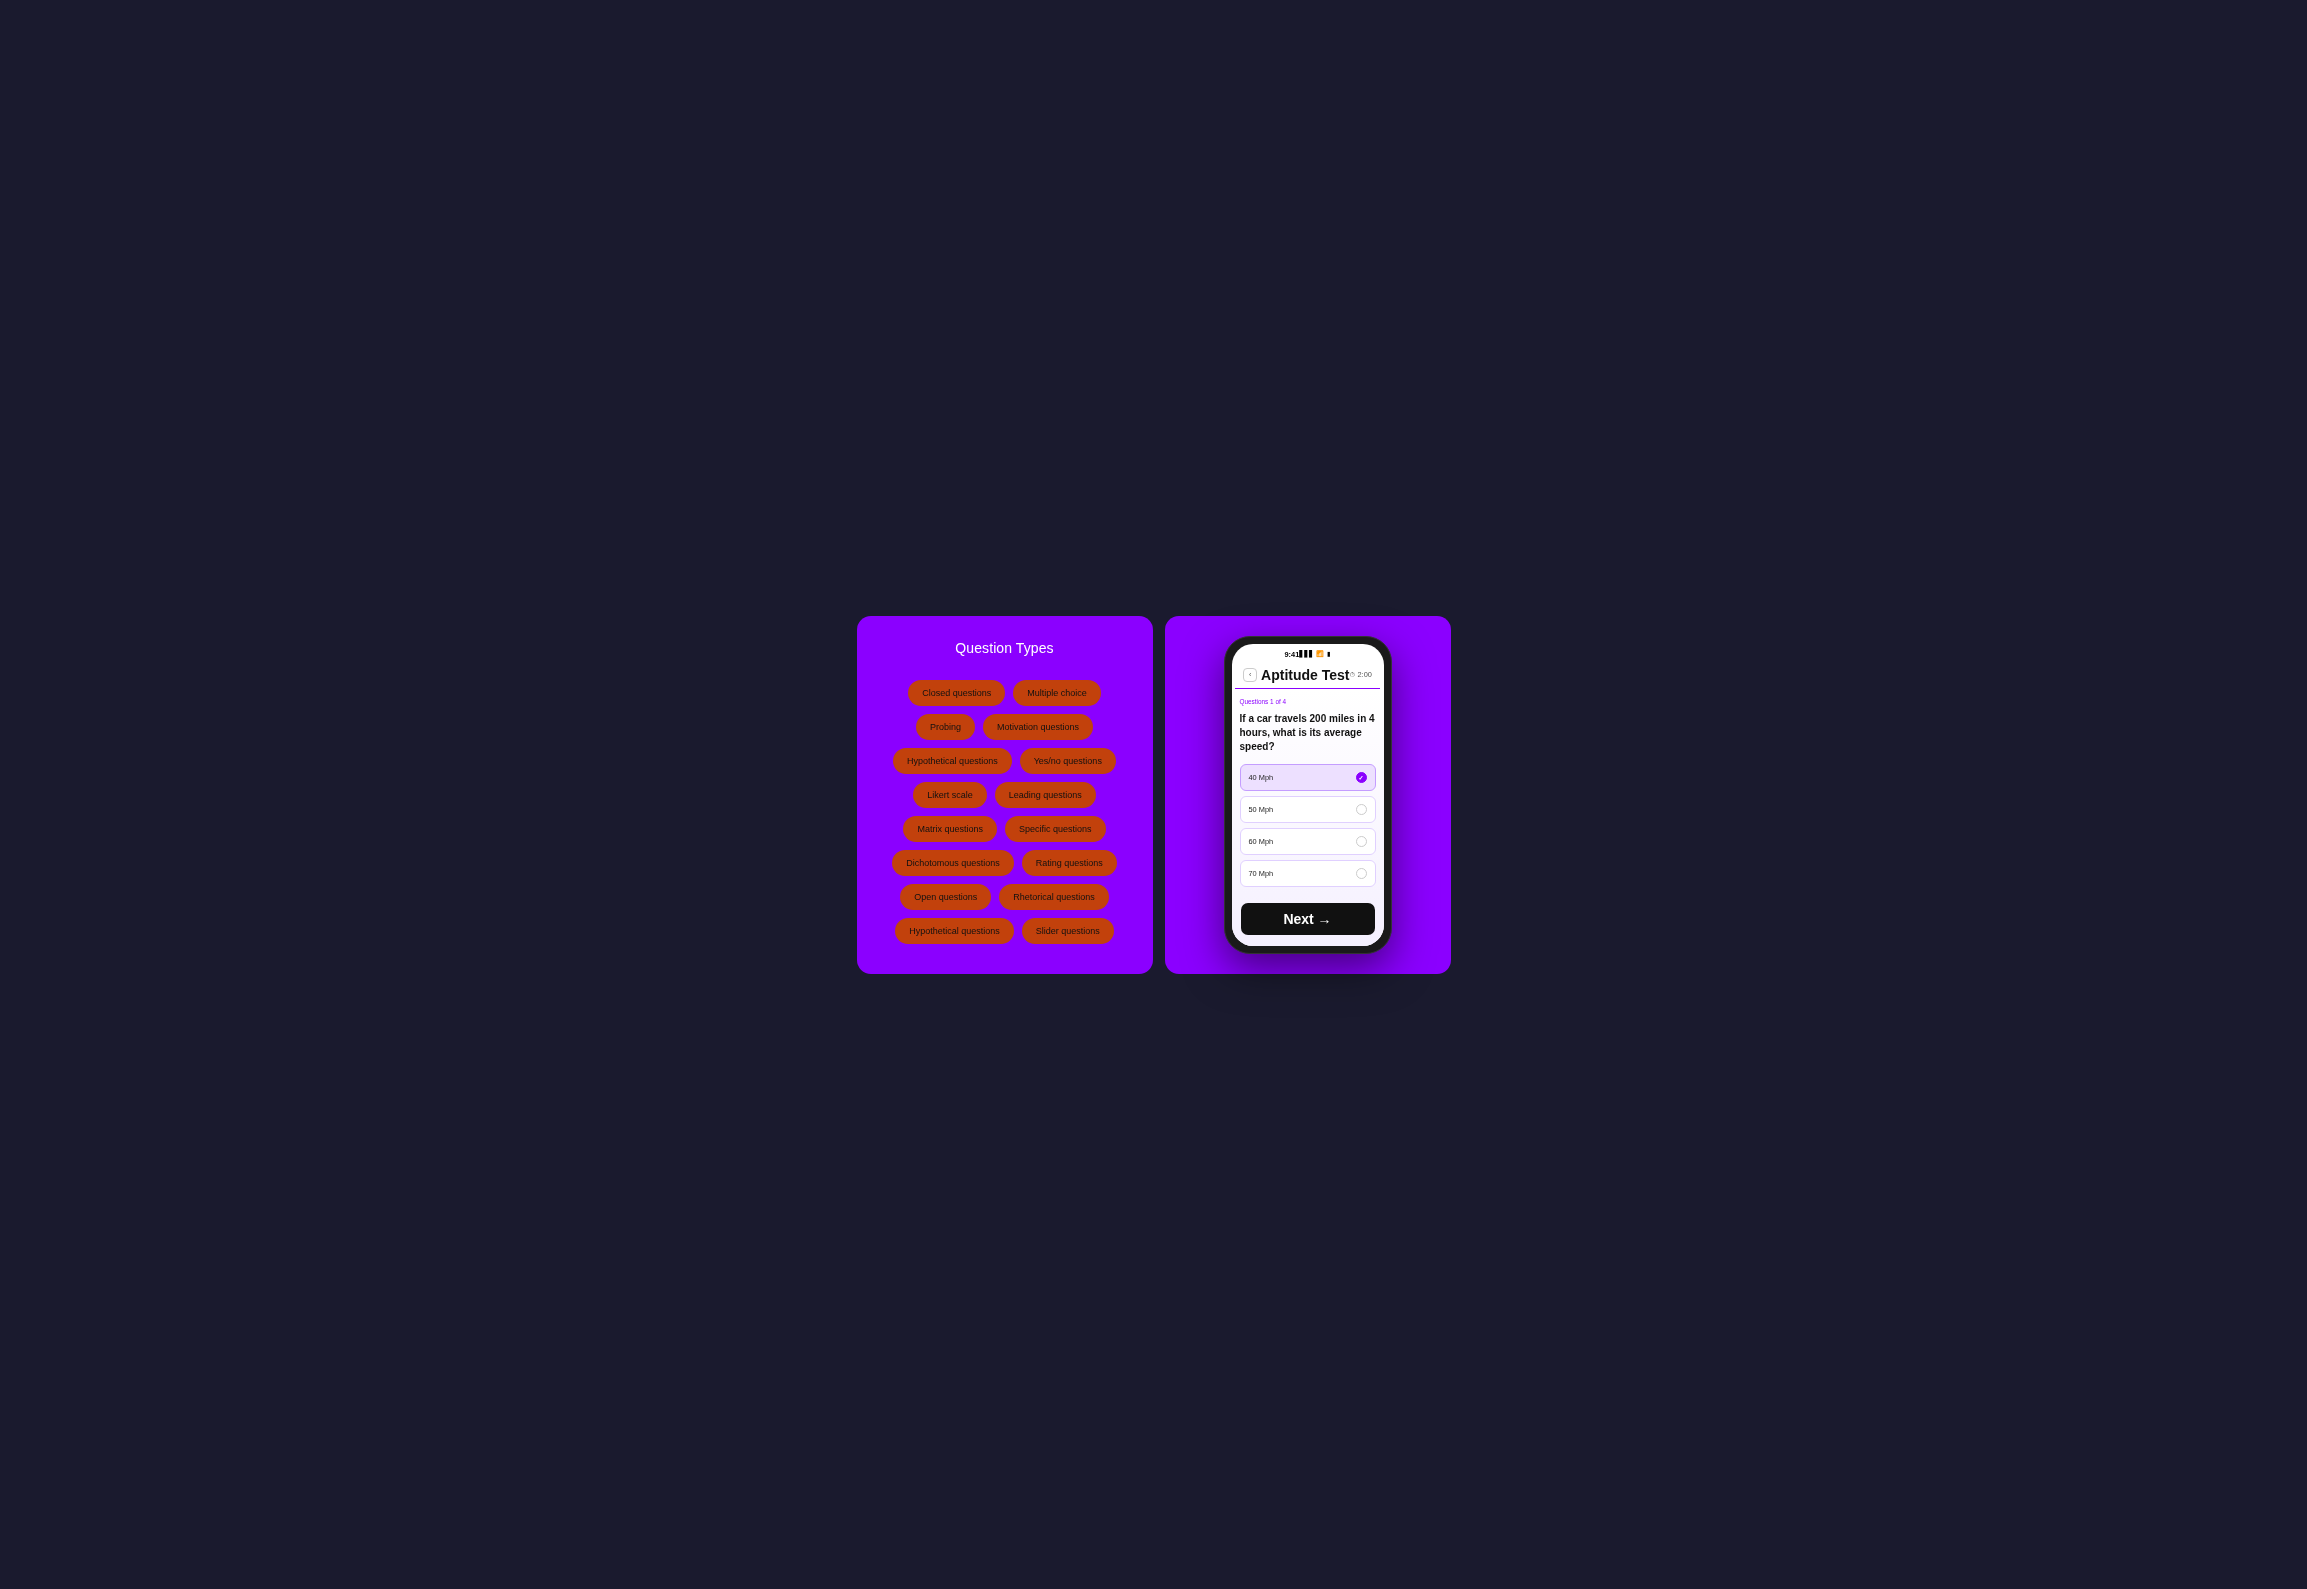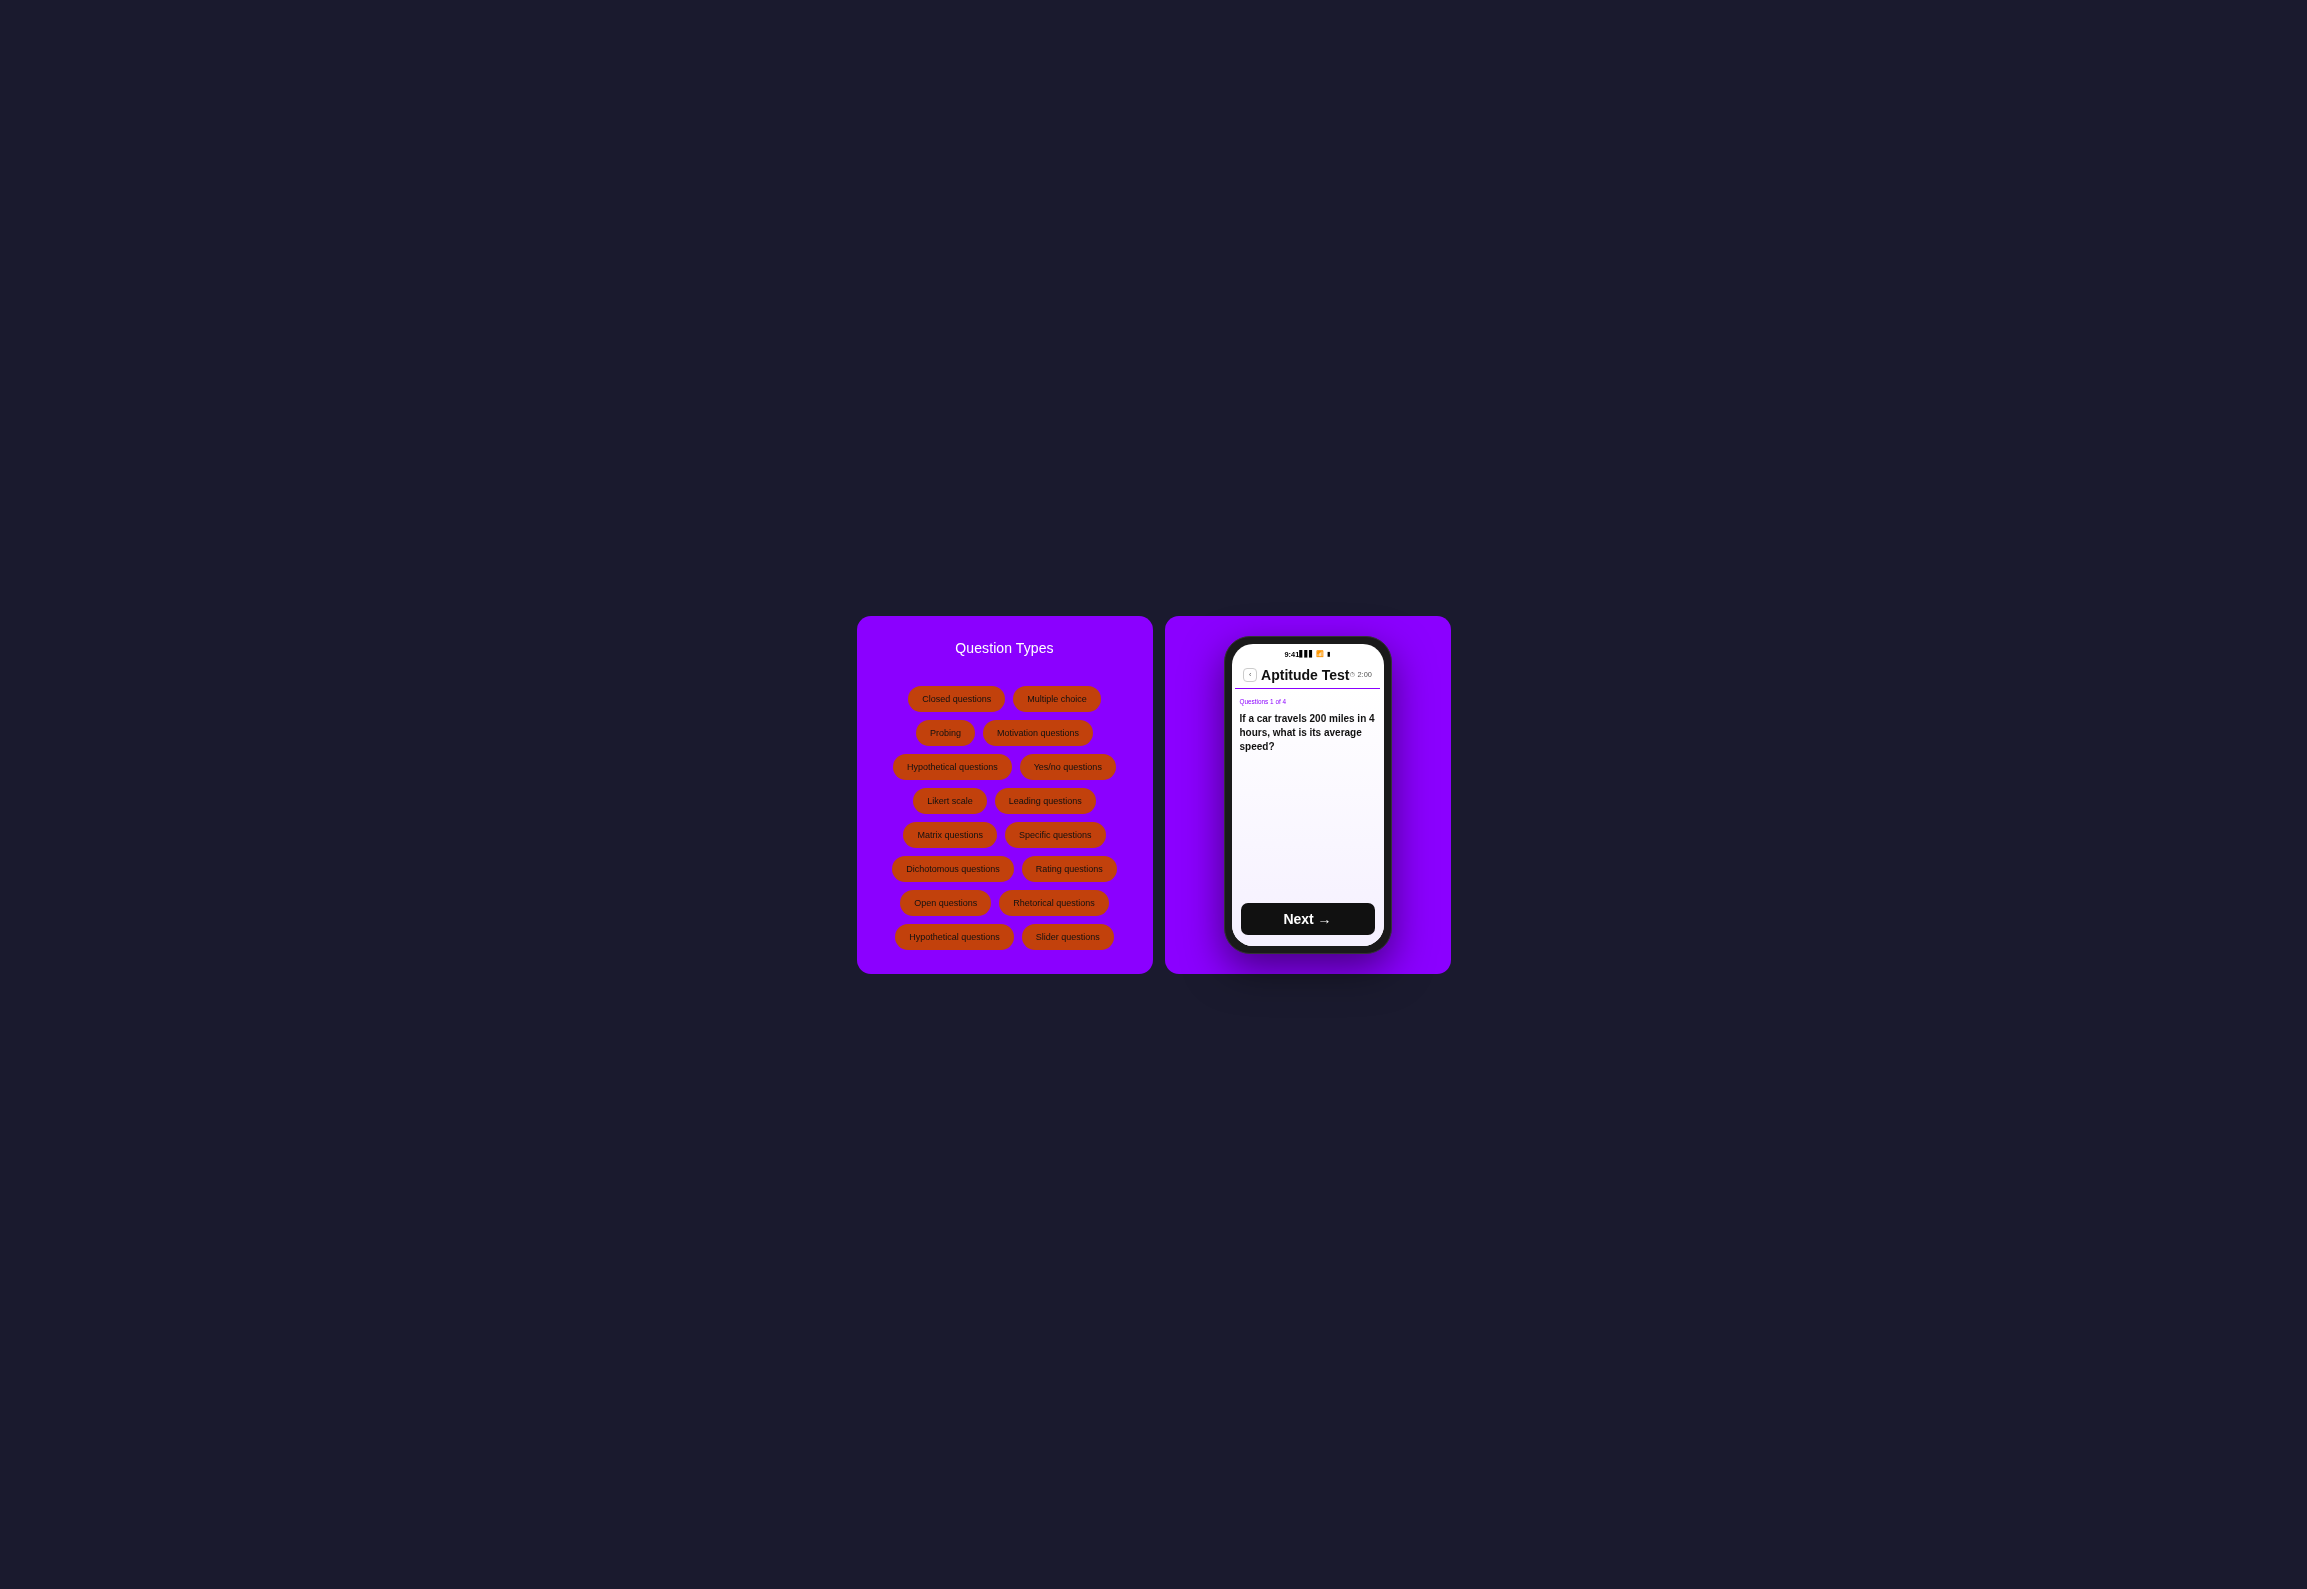--- a/index.html
+++ b/index.html
@@ -23,21 +23,20 @@
 
     
     .left-panel {
       flex: 1;
       background: #8B00FF;
       border-radius: 14px;
       padding: 24px 20px;
       display: flex;
       flex-direction: column;
       align-items: center;
-      justify-content: space-between;
     }
 
     .panel-title {
       color: white;
       font-size: 14px;
       font-weight: 400;
       margin-bottom: 24px;
       letter-spacing: 0.1px;
     }
 
@@ -331,20 +330,38 @@
             <span class="timer-icon">⏱</span>
             <span>2:00</span>
           </div>
         </div>
 
         <div class="screen-content">
           <div class="question-count">Questions 1 of 4</div>
 
           <div class="question-text">If a car travels 200 miles in 4 hours, what is its average speed?</div>
 
+          <div class="options-list" id="options-list">
+              <div class="option-item selected">
+                <span class="option-label">40 Mph</span>
+                <div class="option-radio checked"></div>
+              </div>
+              <div class="option-item">
+                <span class="option-label">50 Mph</span>
+                <div class="option-radio"></div>
+              </div>
+              <div class="option-item">
+                <span class="option-label">60 Mph</span>
+                <div class="option-radio"></div>
+              </div>
+              <div class="option-item">
+                <span class="option-label">70 Mph</span>
+                <div class="option-radio"></div>
+              </div>
+            </div>
 
           <div class="spacer"></div>
 
           <button class="next-btn">Next →</button>
         </div>
 
       </div>
     </div>
   </div>
 

